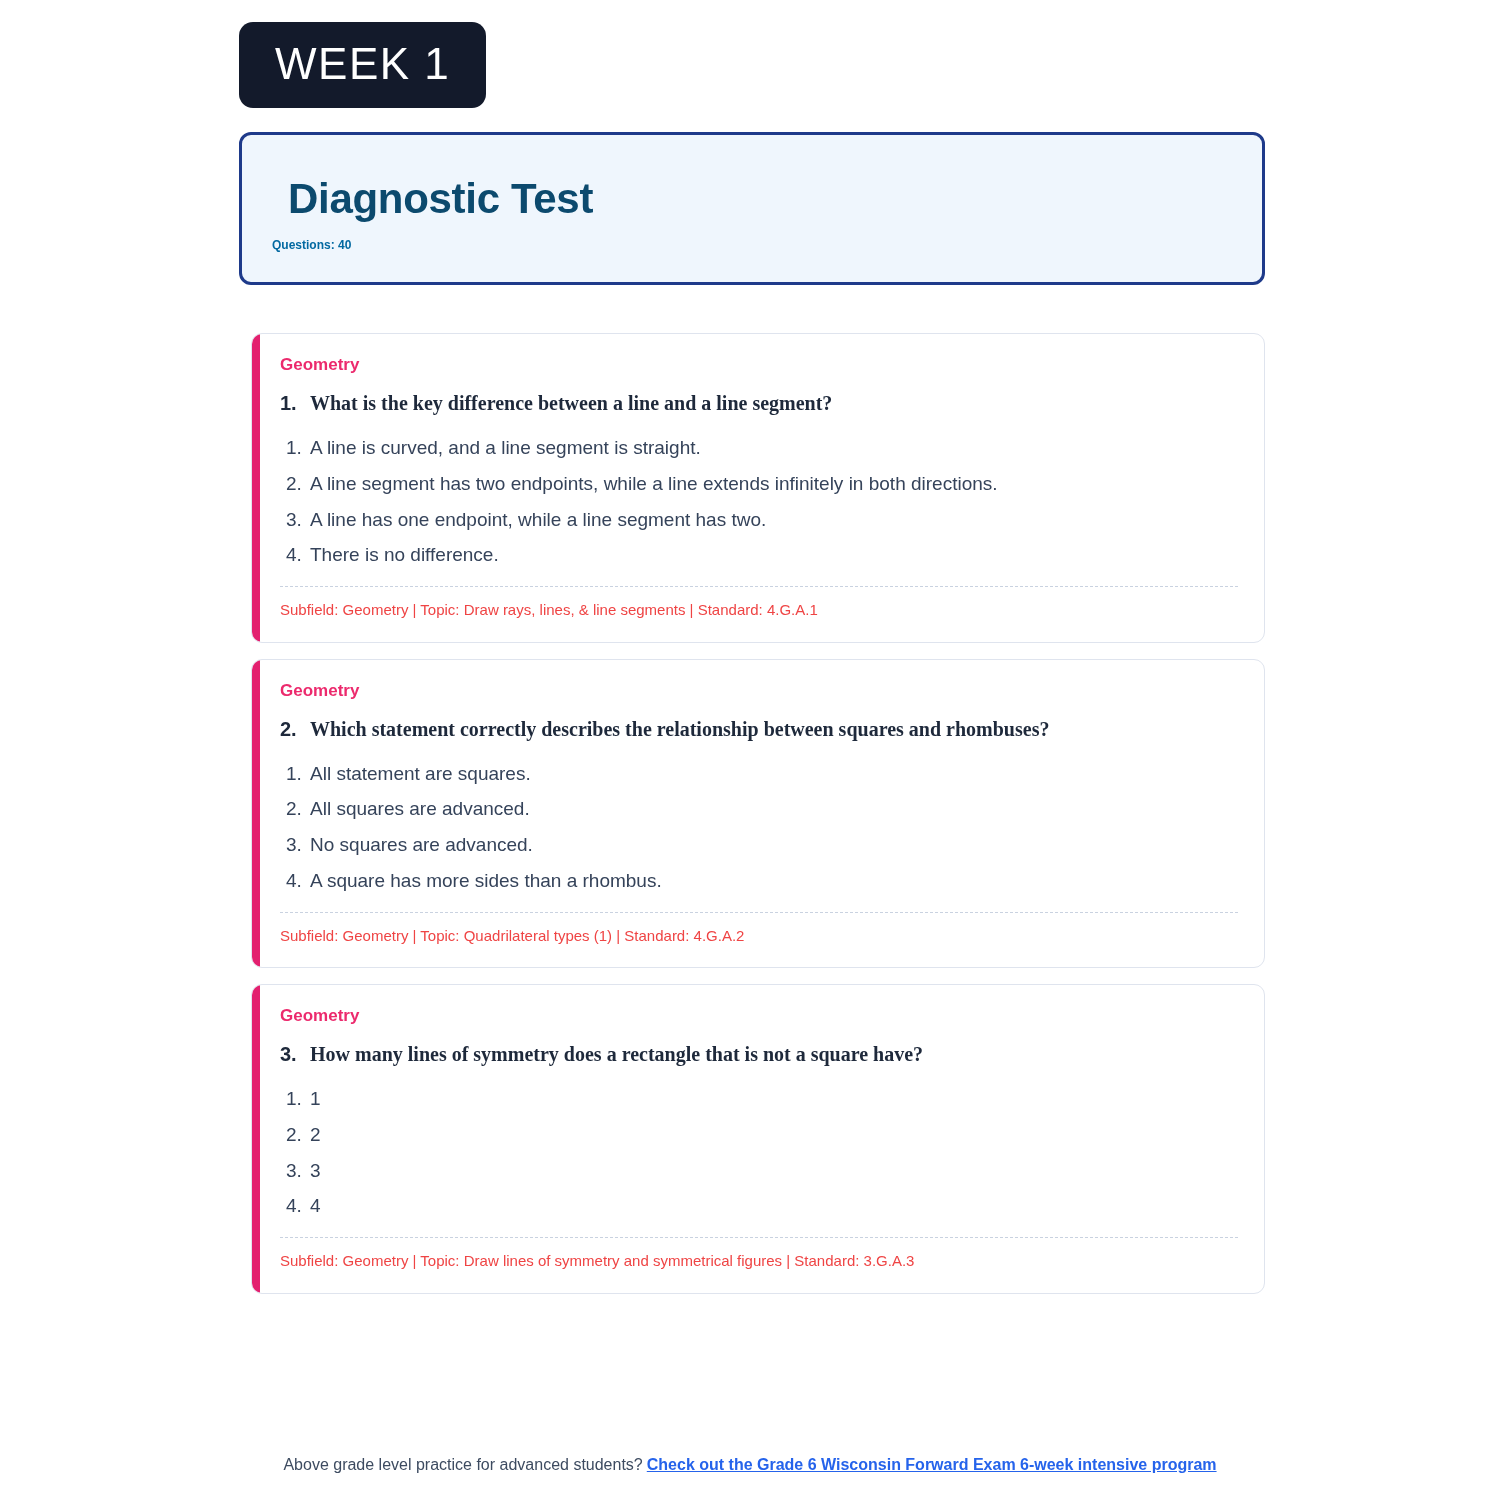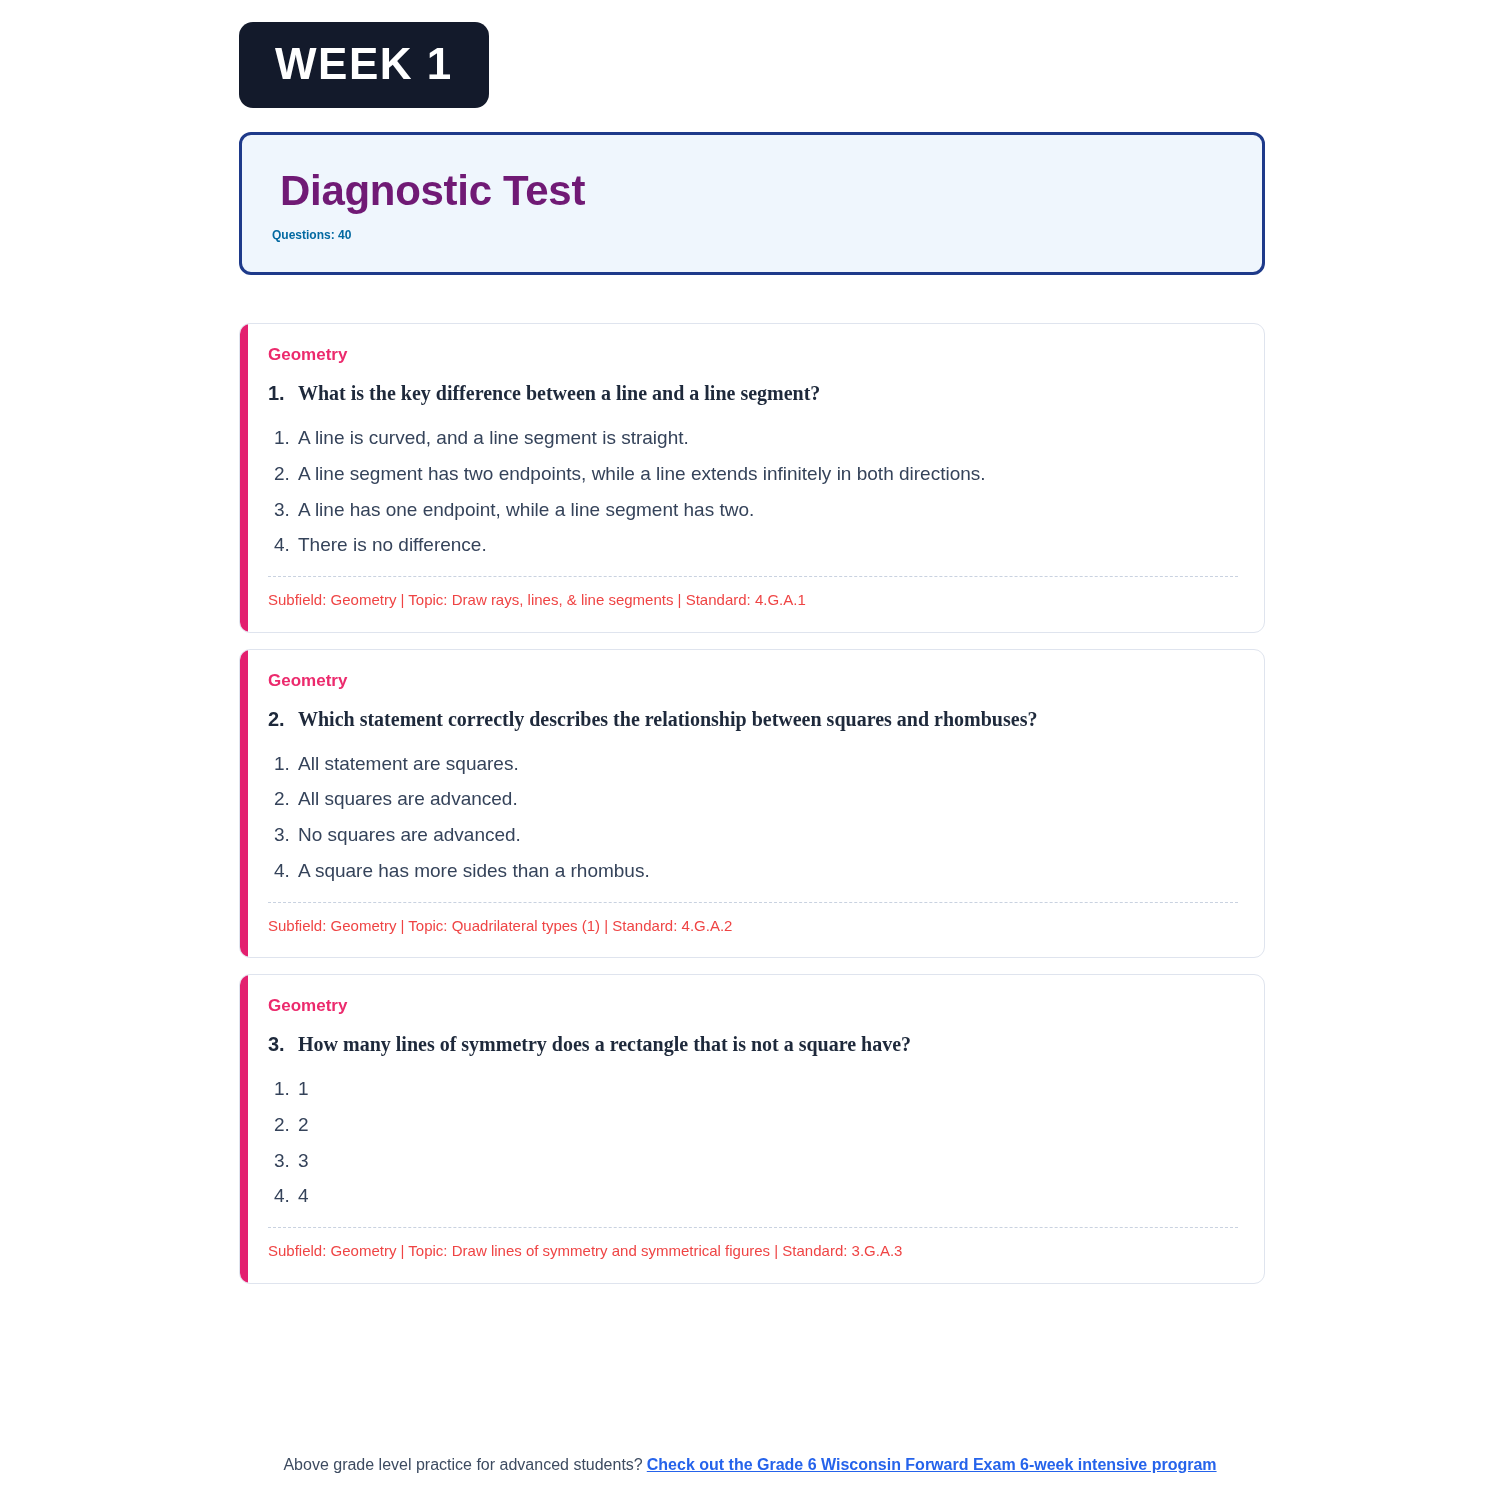--- a/index.html
+++ b/index.html
@@ -32,56 +32,56 @@
     padding-top: 22px;
     flex: 0 0 auto;
   }
 
   
   .week-badge {
     display: inline-block;
     background: #131a2b;
     color: #ffffff;
     font-size: 44px;
-    font-weight: bold;
+    font-weight: normal;
     letter-spacing: 1.5px;
     padding: 20px 36px 22px 36px;
     border-radius: 14px;
     line-height: 1;
     margin-left: 4px;
   }
 
   
   .title-card {
     margin-top: 24px;
     margin-left: 4px;
     background: #eff6fd;
     border: 3px solid #1e3a8a;
     border-radius: 12px;
     padding: 24px 30px 30px 30px;
   }
   .title-card h1 {
-    margin: 8px;
+    margin: 16px;
     font-size: 42px;
     line-height: 1.12;
     font-weight: bold;
-    color: #701a75;
+    color: #0c4a6e;
     letter-spacing: -0.3px;
   }
   .title-card .subtitle {
     margin-top: 14px;
     font-size: 12px;
     font-weight: bold;
     color: #0369a1;
   }
 
   
   .questions {
     margin-top: 48px;
-    margin-left: 4px;
+    margin-left: 16px;
     display: flex;
     flex-direction: column;
     gap: 16px;
   }
 
   .qcard {
     position: relative;
     background: #ffffff;
     border: 1px solid #dfe4ee;
     border-radius: 11px;

